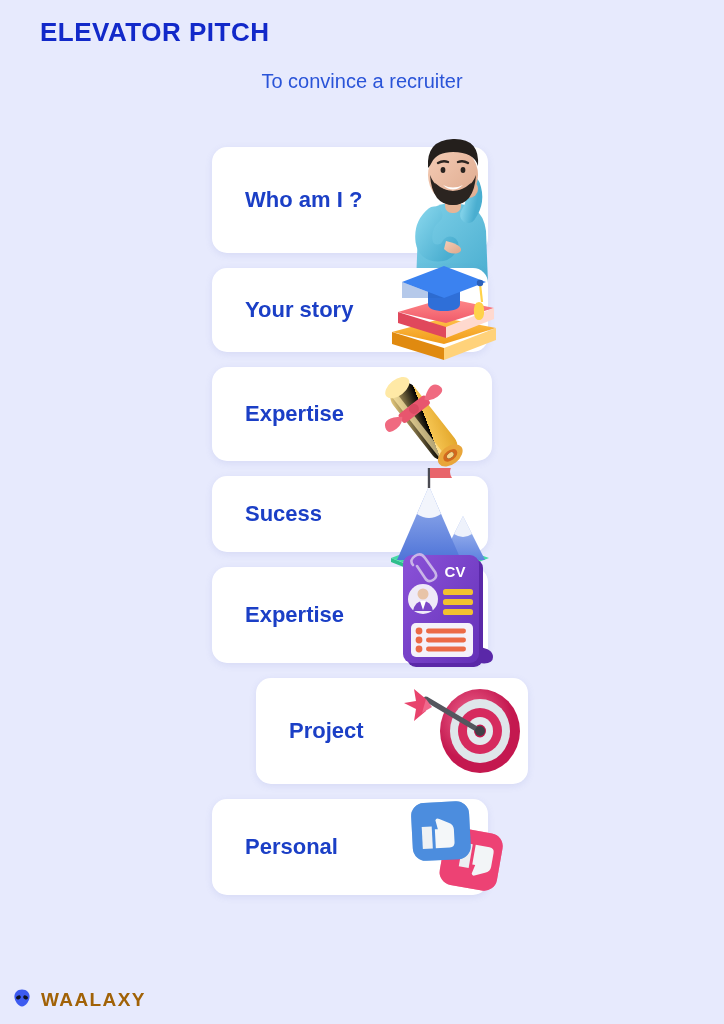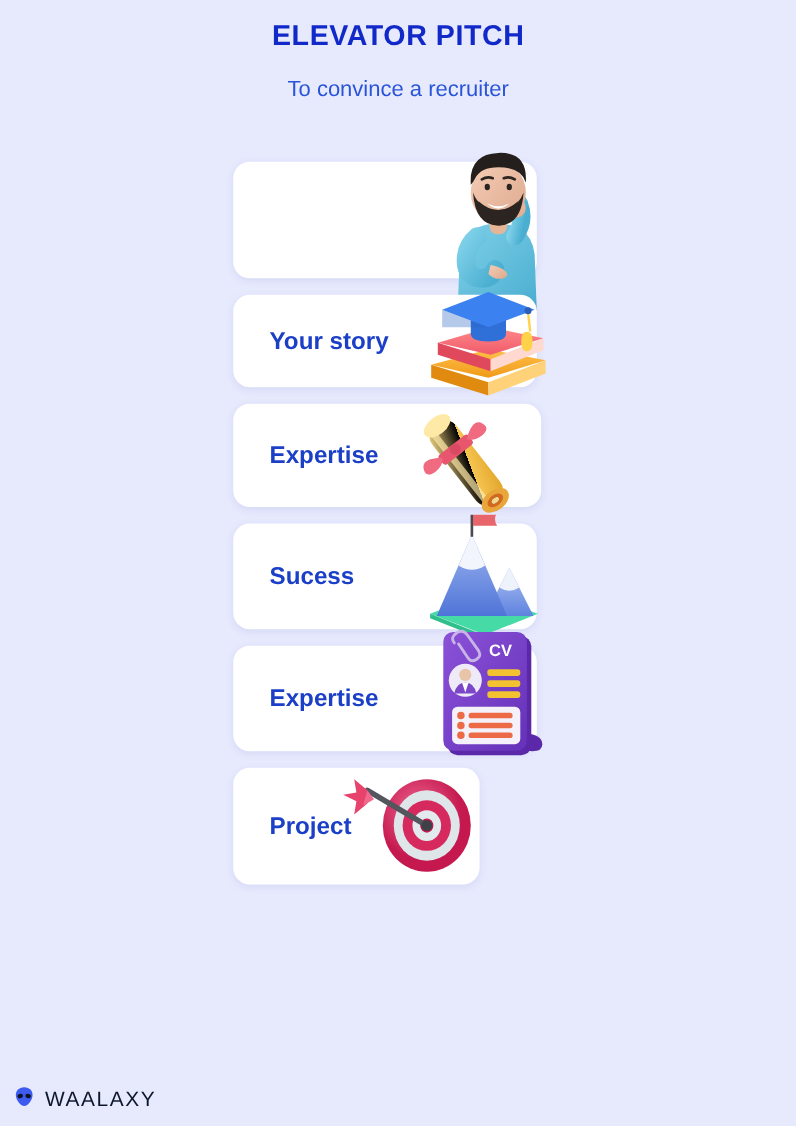--- a/index.html
+++ b/index.html
@@ -6,26 +6,26 @@
   html,body { width:724px; height:1024px; }
   body {
     background:#e7eafd;
     font-family:"Liberation Sans", sans-serif;
     position:relative;
     overflow:hidden;
   }
 
   
   .page-title{
-    text-align:center;
     font-size:26px;
     font-weight:bold;
     letter-spacing:.5px;
     color:#1229c9;
     margin-top:17px;
+    padding-left:40px;
   }
   .page-subtitle{
     text-align:center;
     font-size:20px;
     color:#2a54d8;
     margin-top:22px;
     font-weight:400;
   }
 
   
@@ -57,50 +57,51 @@
     right:0;
     top:50%;
     transform:translateY(-50%);
     pointer-events:none;
   }
 
   
   .c1{height:106px;width:276px;}
   .c2{height:84px;width:276px;}
   .c3{height:94px;width:280px;}
-  .c4{height:96px;width:276px;}
+  .c4{height:76px;width:276px;}
   .c5{height:96px;width:276px;}
-  .c6{height:106px;width:224px;}
+  .c6{height:106px;width:272px;margin-left:44px;}
   .c7{height:96px;width:276px;}
 
   
   .footer{
     position:absolute;
     left:12px;
     bottom:12px;
     display:flex;
     align-items:center;
     gap:9px;
   }
   .brand-name{
     font-size:19px;
     letter-spacing:1.4px;
-    color:#0f172a;
-    font-weight:400;
+    color:#a16207;
+    font-weight:700;
   }
 </style>
 </head>
 <body>
 
 <h1 class="page-title">ELEVATOR PITCH</h1>
 <div class="page-subtitle">To convince a recruiter</div>
 
 <div class="cards">
 
   <div class="card c1">
+    <span class="card-label">Who am I ?</span>
     <span class="art" style="right:-22px;top:-24px;transform:none;">
       <svg width="120" height="160" viewBox="0 0 120 160">
         <defs>
           <linearGradient id="skin" x1="0" y1="0" x2="1" y2="1">
             <stop offset="0%" stop-color="#f5cdb6"></stop>
               <stop offset="100%" stop-color="#dda88c"></stop>
           </linearGradient>
           <linearGradient id="shirt" x1="0" y1="0" x2="1" y2="1">
             <stop offset="0%" stop-color="#7ed0e8"></stop>
               <stop offset="100%" stop-color="#4aaed0"></stop>
@@ -284,20 +285,41 @@
 
         <line x1="24" y1="22" x2="78" y2="54" stroke="#54565e" stroke-width="5" stroke-linecap="round"></line>
         <circle cx="78" cy="54" r="5" fill="#3f4148"></circle>
 
         <path d="M24 22 l-12-10 l2 12 l-12 2 l12 6 l-2 12 l12-10z" fill="#e8436c"></path>
         <path d="M24 22 l-4 14 l10-6z" fill="#f0688c"></path>
       </svg>
     </span>
   </div>
 
+  <div class="card c7">
+    <span class="card-label">Personal</span>
+    <span class="art" style="right:-30px;">
+      <svg width="120" height="118" viewBox="0 0 120 118">
+
+        <g transform="rotate(10 72 74)">
+          <rect x="44" y="44" width="58" height="58" rx="13" fill="#e8386a"></rect>
+          <rect x="44" y="44" width="58" height="58" rx="13" fill="#f04a7c" opacity=".55"></rect>
+          <path d="M62 58 h10 v24 h-10z" fill="#eceff2"></path>
+          <path d="M75 58 h14 q5 0 5 5 v14 q0 5 -5 7 l-9 4 q-3 2 -4-1 l2-9 h-3z" fill="#f2f5f7"></path>
+        </g>
+
+        <g transform="rotate(-3 44 46)">
+          <rect x="14" y="16" width="58" height="58" rx="13" fill="#3f83d8"></rect>
+          <rect x="14" y="16" width="58" height="58" rx="13" fill="#5a98e4" opacity=".5"></rect>
+          <path d="M24 40 h10 v22 h-10z" fill="#eef1f4"></path>
+          <path d="M37 62 h14 q5 0 5-5 v-13 q0-5 -5-7 l-9-4 q-3-2 -4 1 l2 9 h-3z" fill="#f4f7f9"></path>
+        </g>
+      </svg>
+    </span>
+  </div>
 
 </div>
 
 <div class="footer">
   <span>
     <svg width="20" height="20" viewBox="0 0 20 20">
       <path d="M10 1.5 c5 0 7.6 3.4 7.6 7 c0 4.4 -4 10 -7.6 10 c-3.6 0 -7.6 -5.6 -7.6 -10 c0 -3.6 2.6 -7 7.6 -7z" fill="#3d5bf0"></path>
       <ellipse cx="6.4" cy="9.4" rx="2.5" ry="1.9" fill="#101320" transform="rotate(-22 6.4 9.4)"></ellipse>
       <ellipse cx="13.6" cy="9.4" rx="2.5" ry="1.9" fill="#101320" transform="rotate(22 13.6 9.4)"></ellipse>
     </svg>

